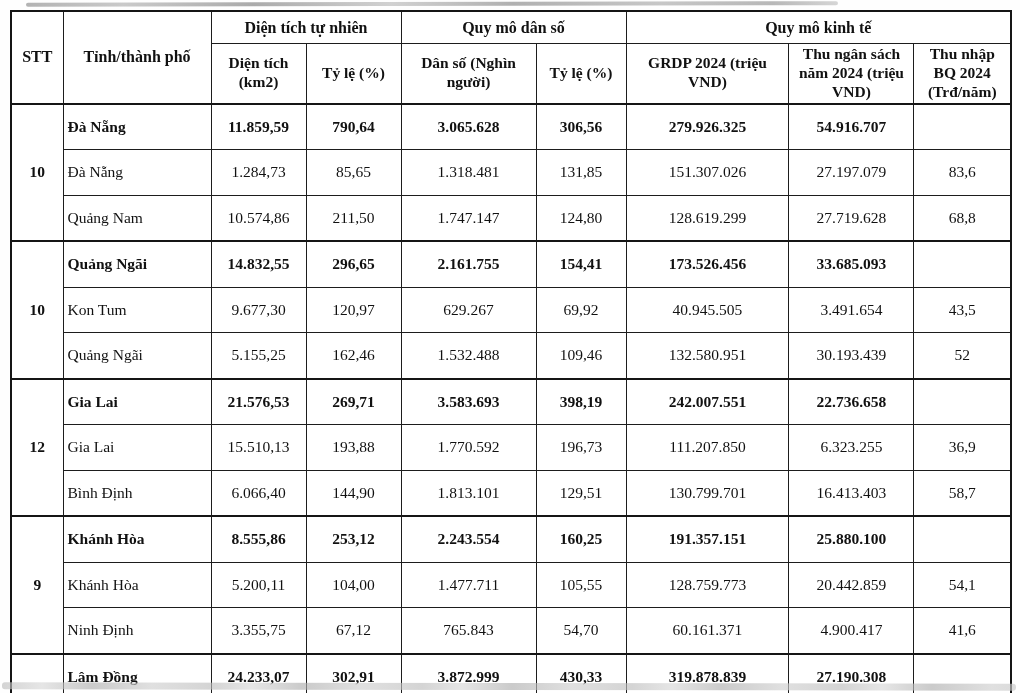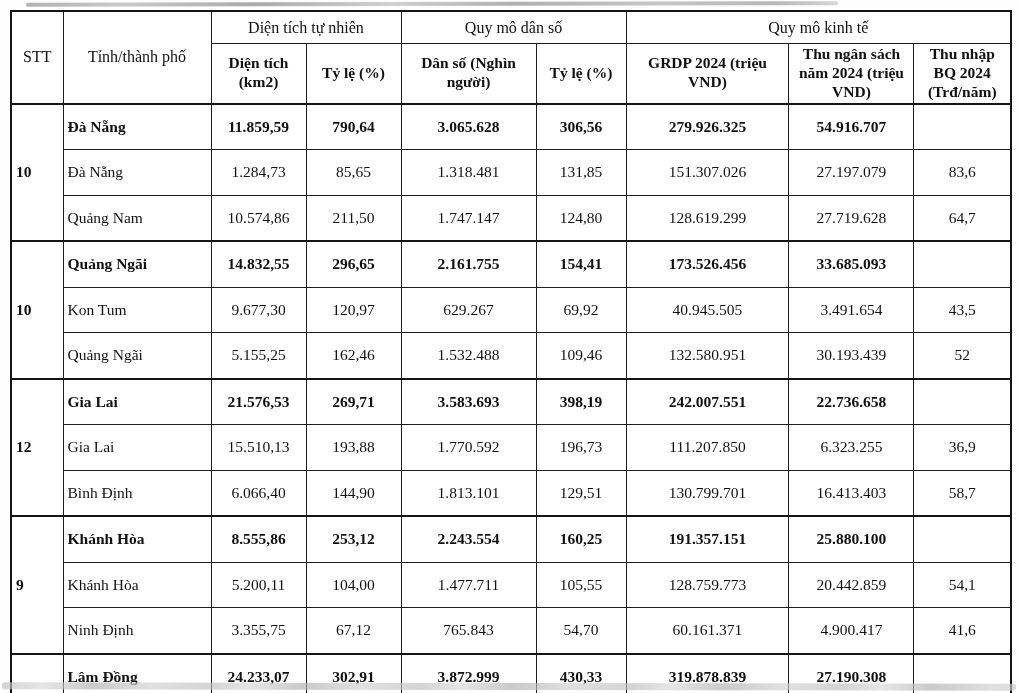--- a/index.html
+++ b/index.html
@@ -46,29 +46,29 @@
     background: #ffffff;
   }
   table.prov th, table.prov td {
     border: 1.4px solid #1d1d1d;
     padding: 1px 4px;
     font-size: 15.5px;
     overflow: hidden;
   }
   
   table.prov { border: 2.5px solid #151515; }
-  thead tr.group-hdr th { height: 29px; font-weight: normal; font-size: 16px; text-align: center; }
+  thead tr.group-hdr th { height: 29px; font-weight: bold; font-size: 16px; text-align: center; }
   thead tr.sub-hdr th { height: 56px; font-weight: bold; font-size: 15.5px; text-align: center; line-height: 1.22; }
   thead th { vertical-align: middle; }
   thead tr.sub-hdr th { border-bottom: 2.2px solid #151515; }
 
   tbody td { height: 42.5px; vertical-align: middle; }
   tbody td.num { text-align: center; }
   tbody td.name { text-align: left; }
-  tbody td.stt { }
+  tbody td.stt { text-align: center; }
   tbody tr.group-start td { border-top: 2.2px solid #151515; }
   tbody tr.bold td { font-weight: bold; }
 </style>
 </head>
 <body>
 
 <div class="page">
 
   <div class="scan-artifact-top"></div>
 
@@ -125,21 +125,21 @@
           <td class="num">83,6</td>
         </tr>
         <tr>
           <td class="name">Quảng Nam</td>
           <td class="num">10.574,86</td>
           <td class="num">211,50</td>
           <td class="num">1.747.147</td>
           <td class="num">124,80</td>
           <td class="num">128.619.299</td>
           <td class="num">27.719.628</td>
-          <td class="num">64,7</td>
+          <td class="num">68,8</td>
         </tr>
         <tr class="group-start bold">
           <td class="stt" rowspan="3">10</td>
           <td class="name">Quảng Ngãi</td>
           <td class="num">14.832,55</td>
           <td class="num">296,65</td>
           <td class="num">2.161.755</td>
           <td class="num">154,41</td>
           <td class="num">173.526.456</td>
           <td class="num">33.685.093</td>

